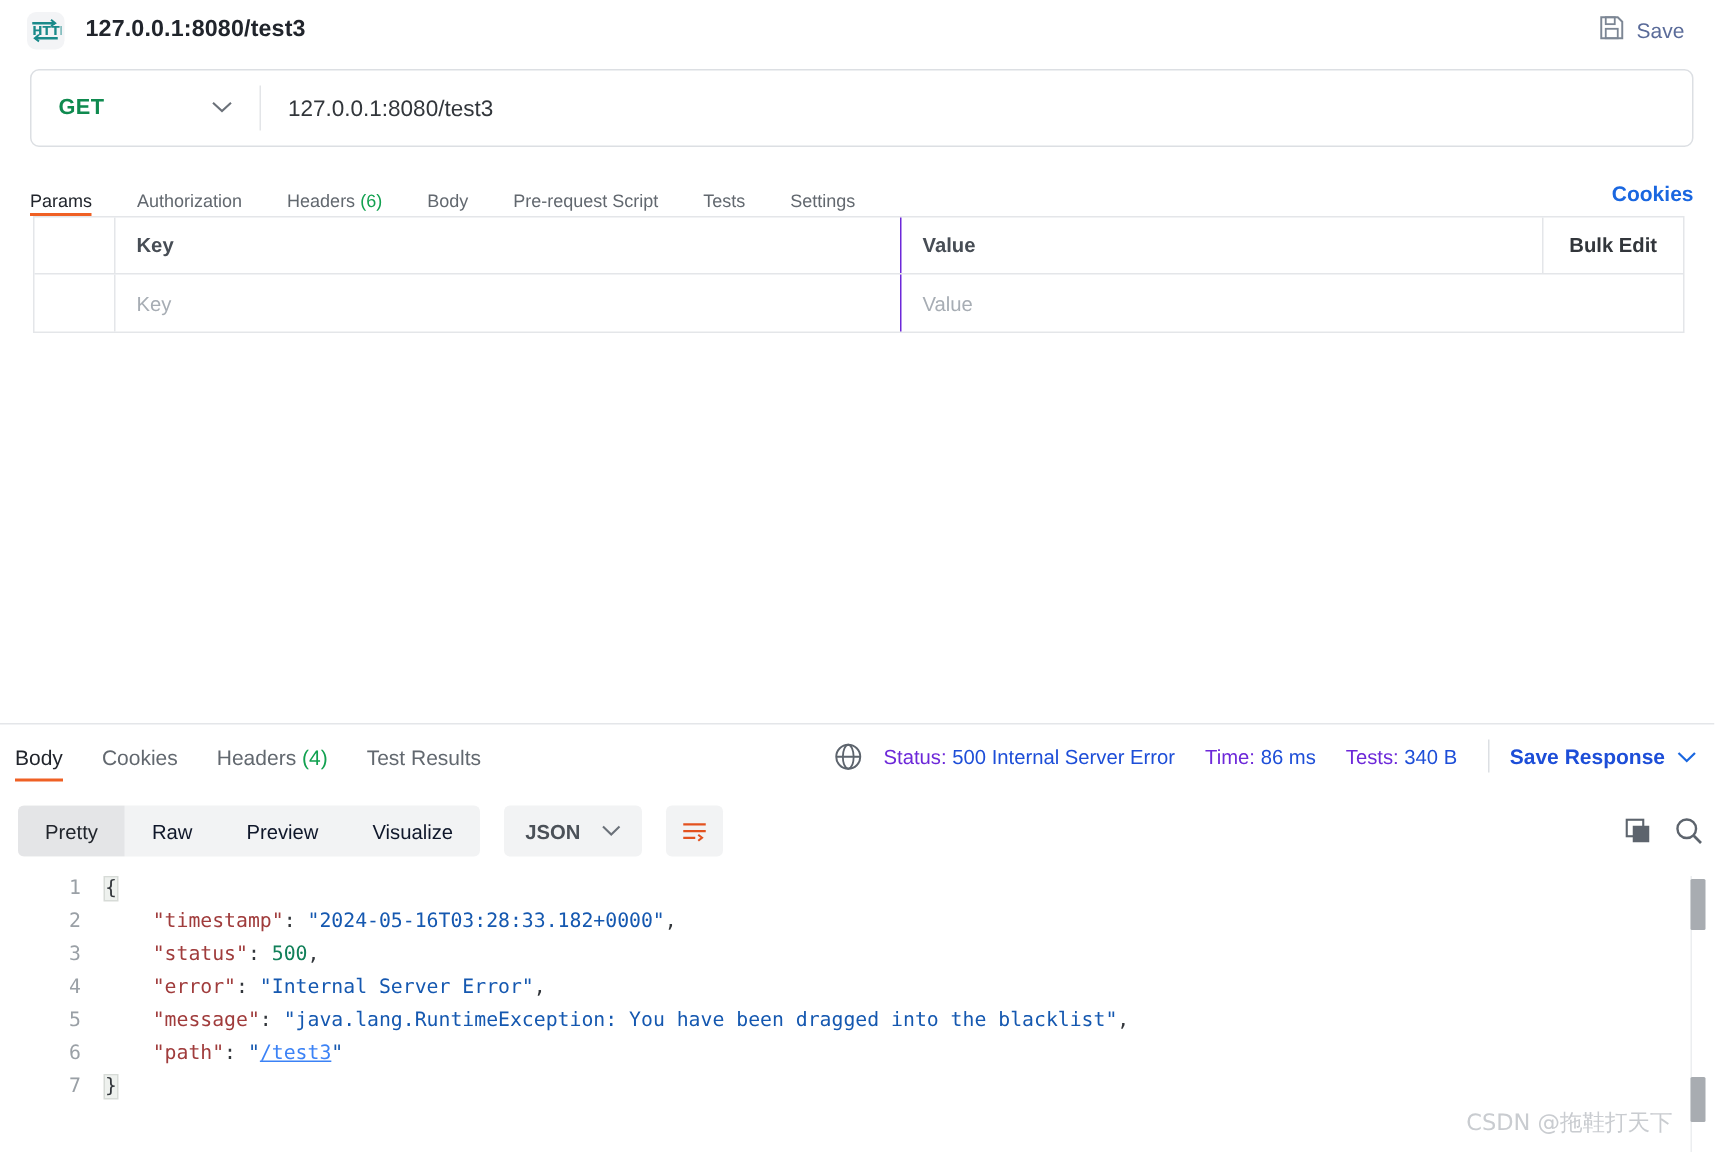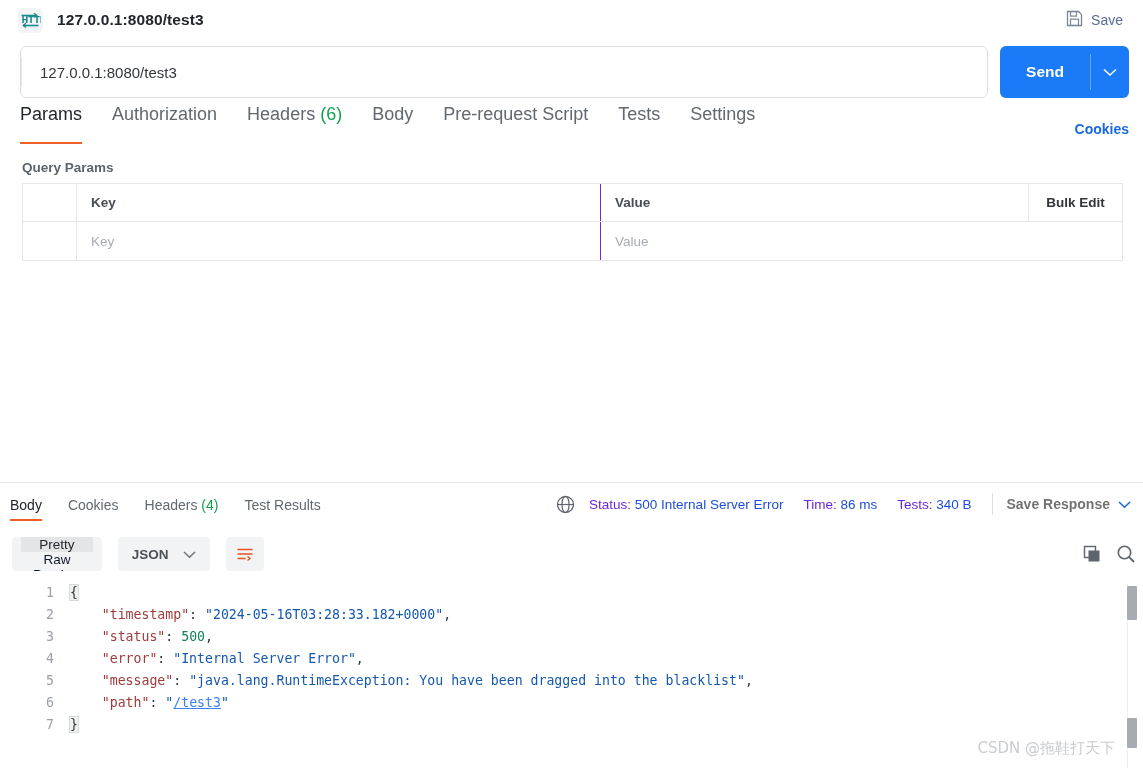--- a/index.html
+++ b/index.html
@@ -60,22 +60,22 @@
   }
   .send-div { width: 1px; background: rgba(255,255,255,.35); margin: 8px 0; }
   .send-caret { display: flex; align-items: center; justify-content: center; width: 38px; color: #fff; }
 
   
   .reqtabs {
     display: flex; align-items: flex-end; padding: 0 14px 0 20px;
     margin-top: 14px; height: 32px;
   }
   .rtab {
-    font-size: 18px; color: #62686f; margin-right: 30px; cursor: pointer;
-    padding-bottom: 19px; position: relative; white-space: nowrap;
+    font-size: 12px; color: #62686f; margin-right: 30px; cursor: pointer;
+    padding-bottom: 3px; position: relative; white-space: nowrap;
   }
   .rtab.active { color: #21252c; }
   .rtab.active::after {
     content:""; position: absolute; left: 0; right: 0; bottom: 0;
     height: 2px; background: #ef6024;
   }
   .rtab .cnt { color: #12a150; }
   .reqtabs-spacer { flex: 1 1 auto; }
   .cookies-link { font-size: 14px; color: #1a67e0; font-weight: bold; cursor: pointer; padding-bottom: 7px; }
 
@@ -108,26 +108,26 @@
   .restab.active::after {
     content:""; position:absolute; left:0; right:0; bottom:-2px; height:2px; background:#ef6024;
   }
   .restab .cnt { color: #12a150; }
   .resp-spacer { flex: 1 1 auto; }
   .globe { margin-right: 14px; display:flex; align-items:center; }
   .meta { font-size: 13.5px; color: #5d646d; margin-right: 20px; white-space: nowrap; }
   .meta b { font-weight: normal; color: #1d4ed8; }
   .meta .mlbl { color: #6d28d9; }
   .meta-div { width:1px; height:22px; background:#dcdfe3; margin: 0 14px 0 0; }
-  .save-resp { font-size: 14px; color: #737373; font-weight: bold; display:flex; align-items:center; gap:8px; cursor:pointer; }
+  .save-resp { font-size: 14px; color: #1d4ed8; font-weight: bold; display:flex; align-items:center; gap:8px; cursor:pointer; }
 
   
   .fmtbar { position: absolute; left: 0; right: 0; top: 528px; height: 52px; display: flex; align-items: center; padding-left: 12px; }
   .seg {
-    display: flex; align-items: center; height: 34px; background: #f2f3f4; border-radius: 4px; overflow: hidden; flex-direction: column;
+    display: flex; align-items: flex-start; height: 34px; background: #f2f3f4; border-radius: 4px; overflow: hidden;
   }
   .seg .sitem {
     height: 34px; display: flex; align-items: center; padding: 0 18px;
     font-size: 13.5px; color: #0f172a; cursor: pointer;
   }
   .seg .sitem.active { background: #e4e5e7; color: #21252c; }
   .json-sel {
     margin-left: 16px; height: 34px; background: #f2f3f4; border-radius: 4px;
     display: flex; align-items: center; gap: 14px; padding: 0 14px; cursor: pointer;
   }
@@ -191,33 +191,30 @@
           <rect x="4.5" y="1.5" width="6" height="4.6" fill="none" stroke="#7c8694" stroke-width="1.2"></rect>
           <rect x="4.5" y="9.2" width="8" height="6.3" fill="none" stroke="#7c8694" stroke-width="1.2"></rect>
         </svg>
       </span>
       <span class="lbl">Save</span>
     </div>
   </div>
 
   <div class="urlrow">
     <div class="url-wrap">
+      <div class="method">
+        <span class="mtext">GET</span>
+        <span>
+          <svg width="14" height="9" viewBox="0 0 14 9">
+              <path d="M1 1.5 L7 7 L13 1.5" stroke="#6b7179" stroke-width="1.4" fill="none"></path>
+            </svg>
+        </span>
+      </div>
       <div class="vsep"></div>
       <input class="url-input" type="text" value="127.0.0.1:8080/test3" style="">
-    </div>
-    <div class="send-wrap">
-      <div class="send-main">
-        <span>Send</span>
-      </div>
-      <div class="send-div"></div>
-      <div class="send-caret">
-        <svg width="14" height="9" viewBox="0 0 14 9">
-            <path d="M1 1.5 L7 7 L13 1.5" stroke="#ffffff" stroke-width="1.5" fill="none"></path>
-          </svg>
-      </div>
     </div>
   </div>
 
   <div class="reqtabs">
     <div class="rtab active">
       <span>Params</span>
     </div>
     <div class="rtab">
       <span>Authorization</span>
     </div>
@@ -234,21 +231,20 @@
     <div class="rtab">
       <span>Tests</span>
     </div>
     <div class="rtab">
       <span>Settings</span>
     </div>
     <div class="reqtabs-spacer"></div>
     <div class="cookies-link">Cookies</div>
   </div>
 
-  <div class="qp-title">Query Params</div>
   <div class="qp-table">
     <div class="qp-row head">
       <div class="qp-check"></div>
       <div class="qp-key">
         <span class="hcell">Key</span>
       </div>
       <div class="qp-val">
         <span class="hcell">Value</span>
       </div>
       <div class="qp-bulk">

